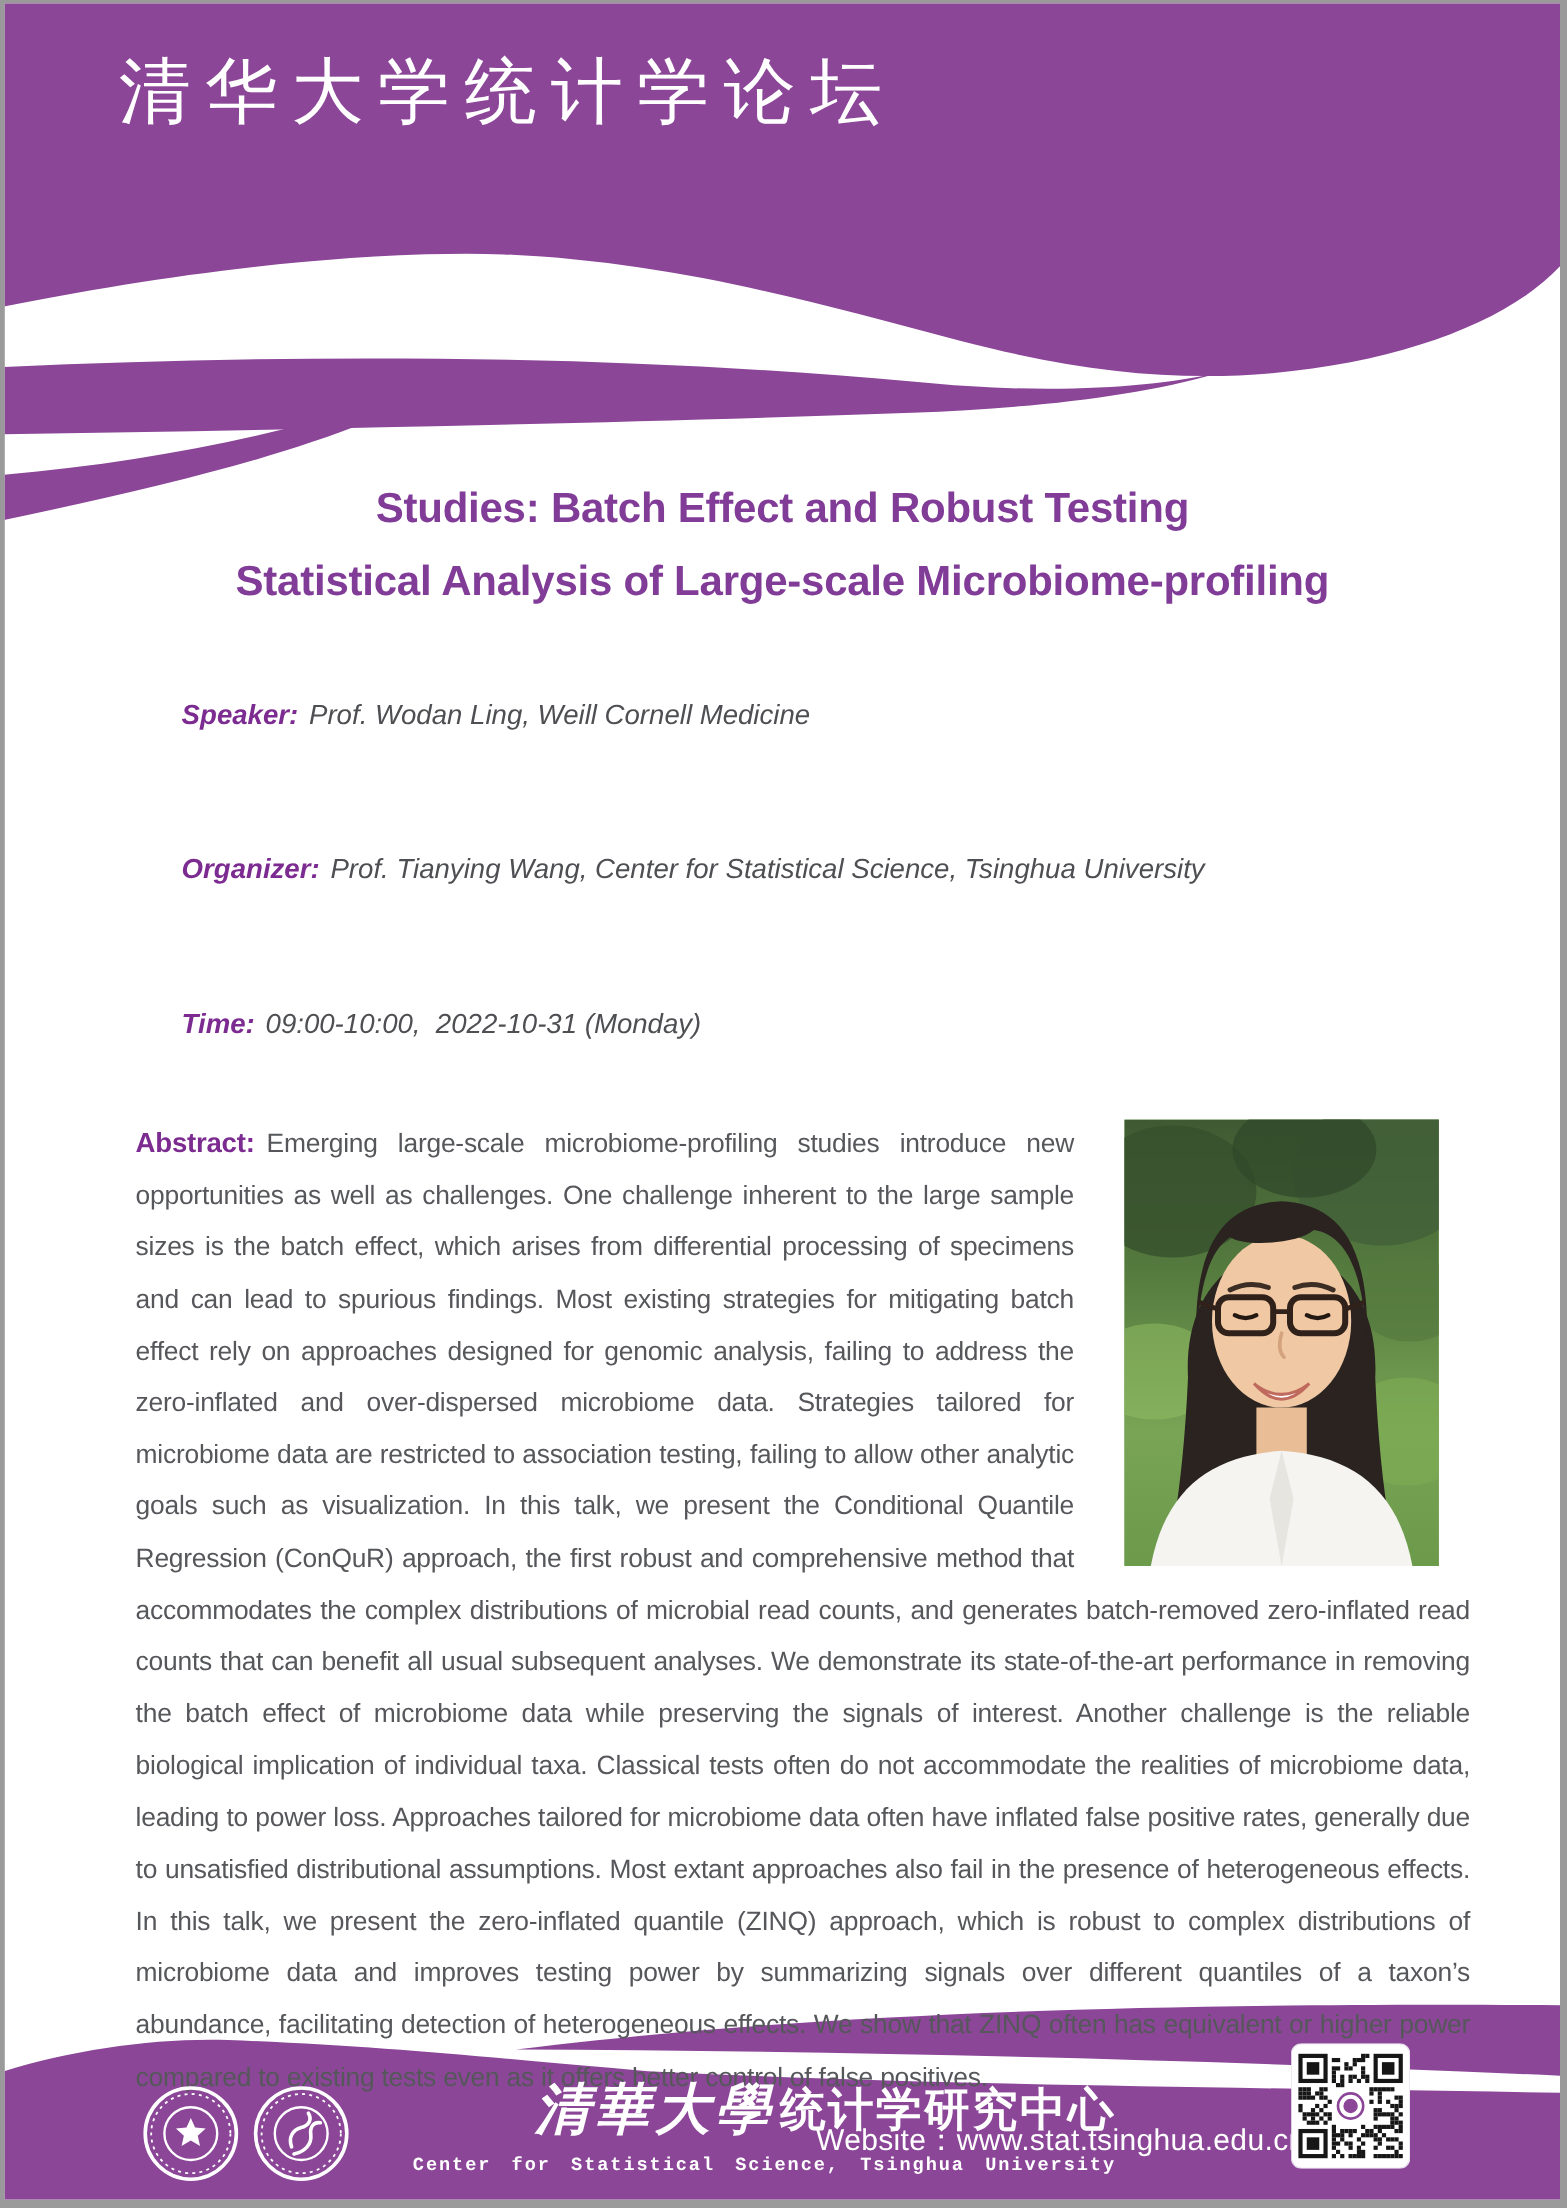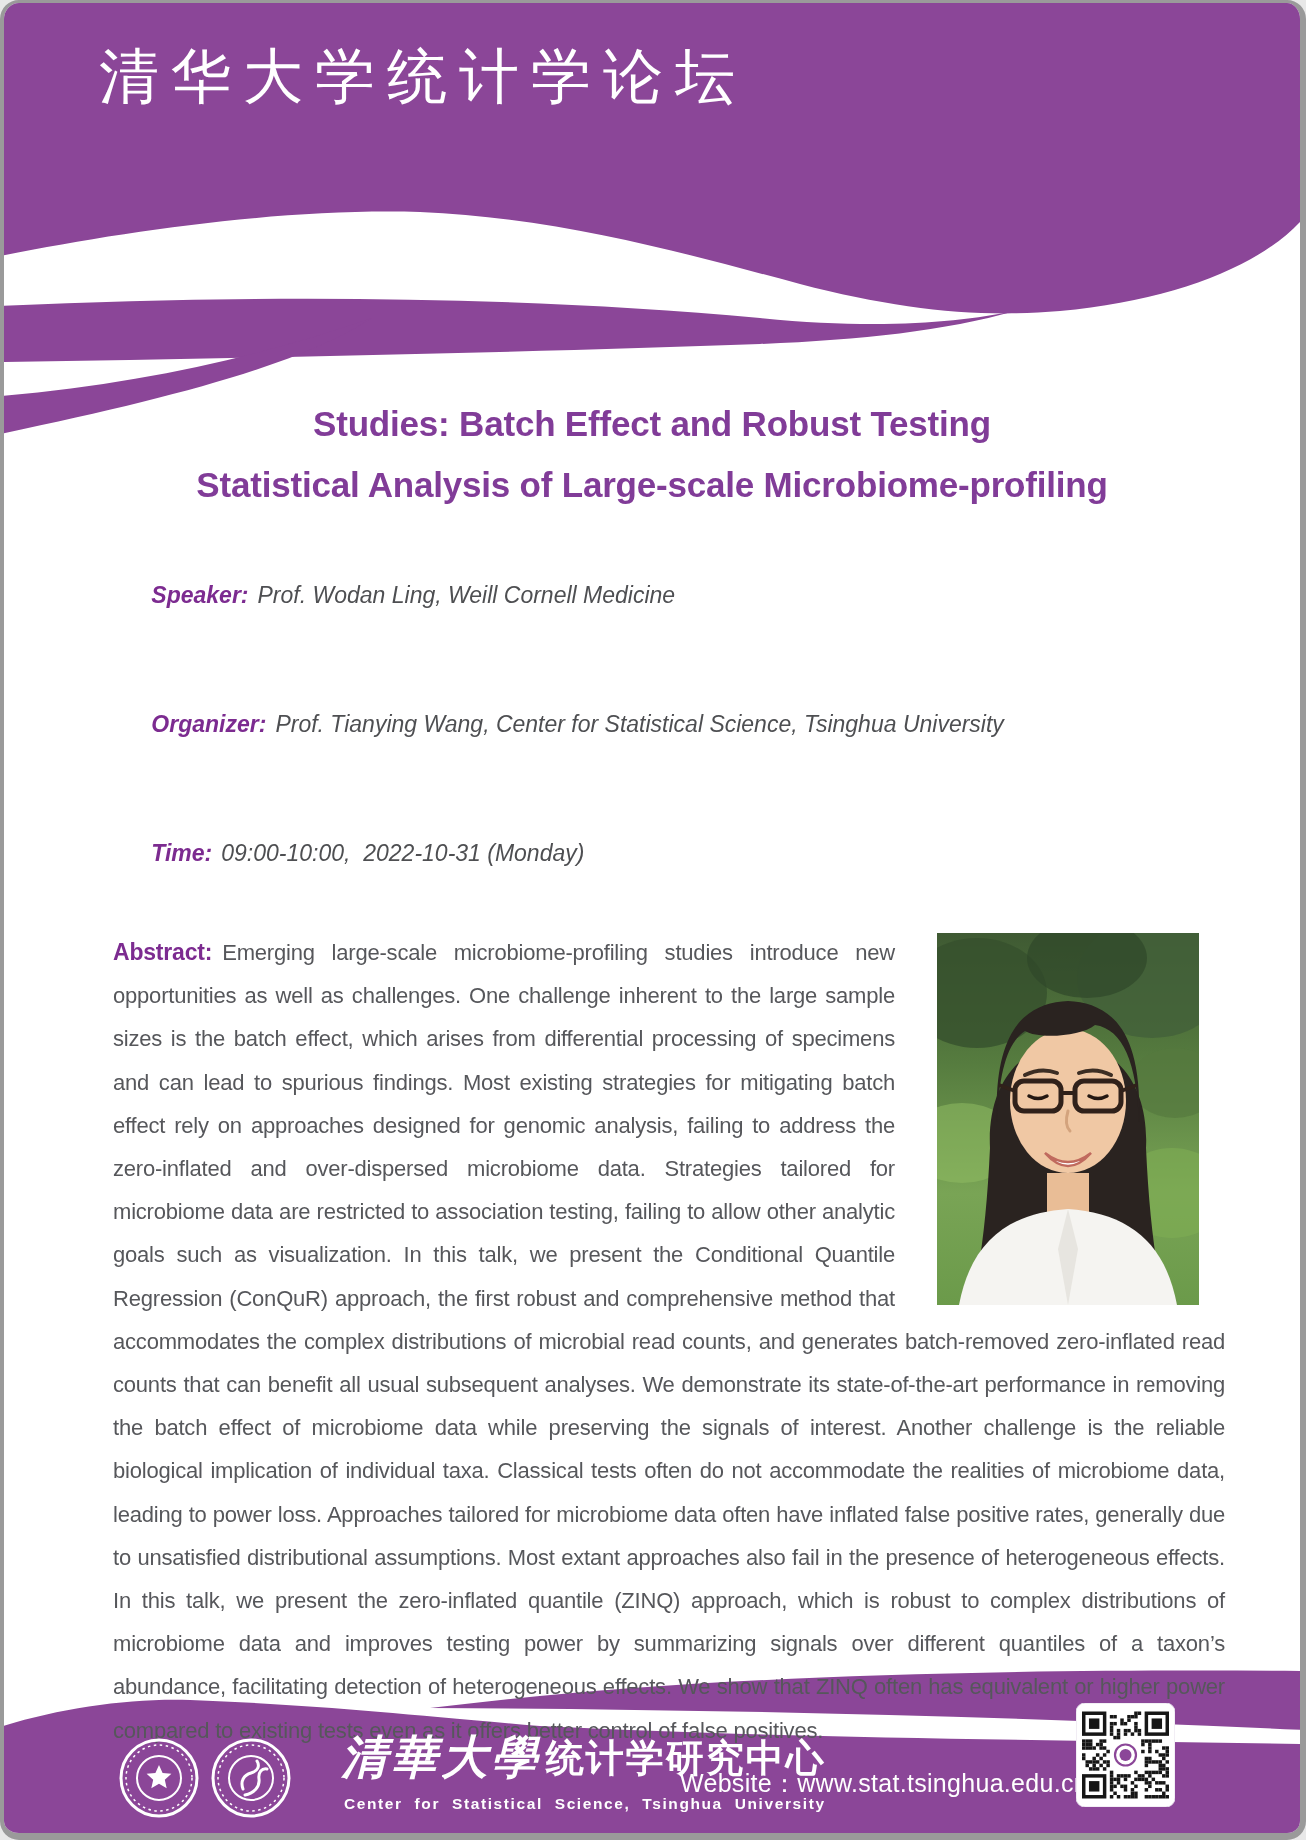--- a/index.html
+++ b/index.html
@@ -6,21 +6,20 @@
   .page{
     position:relative;
     width:1306px;height:1840px;
     margin:0 auto;
     background:#ffffff;
     border-style:solid;border-color:#9a9a9a;
     border-width:3px 6px 7px 4px;
     box-sizing:border-box;
     overflow:hidden;
     font-family:"Liberation Sans","DejaVu Sans",sans-serif;
-    border-radius:19px;
   }
   svg{display:block;}
   .hdr-svg{position:absolute;top:-3px;left:-4px;width:1306px;height:560px;z-index:1;pointer-events:none;}
   .ftr-svg{position:absolute;bottom:-7px;left:-4px;width:1306px;height:300px;z-index:1;pointer-events:none;}
 
   .hdr-zh{
     position:absolute;left:95px;top:34px;z-index:2;
     color:#fff;font-size:60px;letter-spacing:12px;font-weight:400;
   }
   .hdr-en{
@@ -58,21 +57,21 @@
   .seal{position:absolute;top:42px;}
   .seal1{left:114px;}
   .seal2{left:206px;}
   .org-block{position:absolute;left:336px;top:32px;white-space:nowrap;text-align:right;}
   .org-script{
     font-family:"Liberation Serif","DejaVu Serif",serif;
     font-style:italic;font-weight:bold;font-size:46px;letter-spacing:4px;
   }
   .org-zh{font-size:38px;font-weight:bold;letter-spacing:2px;vertical-align:2px;}
   .org-en{
-    font-family:Liberation Sans, sans-serif;
+    font-family:Liberation Mono, monospace;
     font-weight:bold;font-size:15.5px;letter-spacing:1.6px;word-spacing:6px;
     margin-top:6px;margin-left:4px;
   }
   .website{position:absolute;left:676px;top:72px;font-size:25px;letter-spacing:0.3px;}
   .website a{color:#fff;text-decoration:none;}
   .qr{position:absolute;left:1072px;top:8px;}
 </style>
 </head>
 <body>
 

